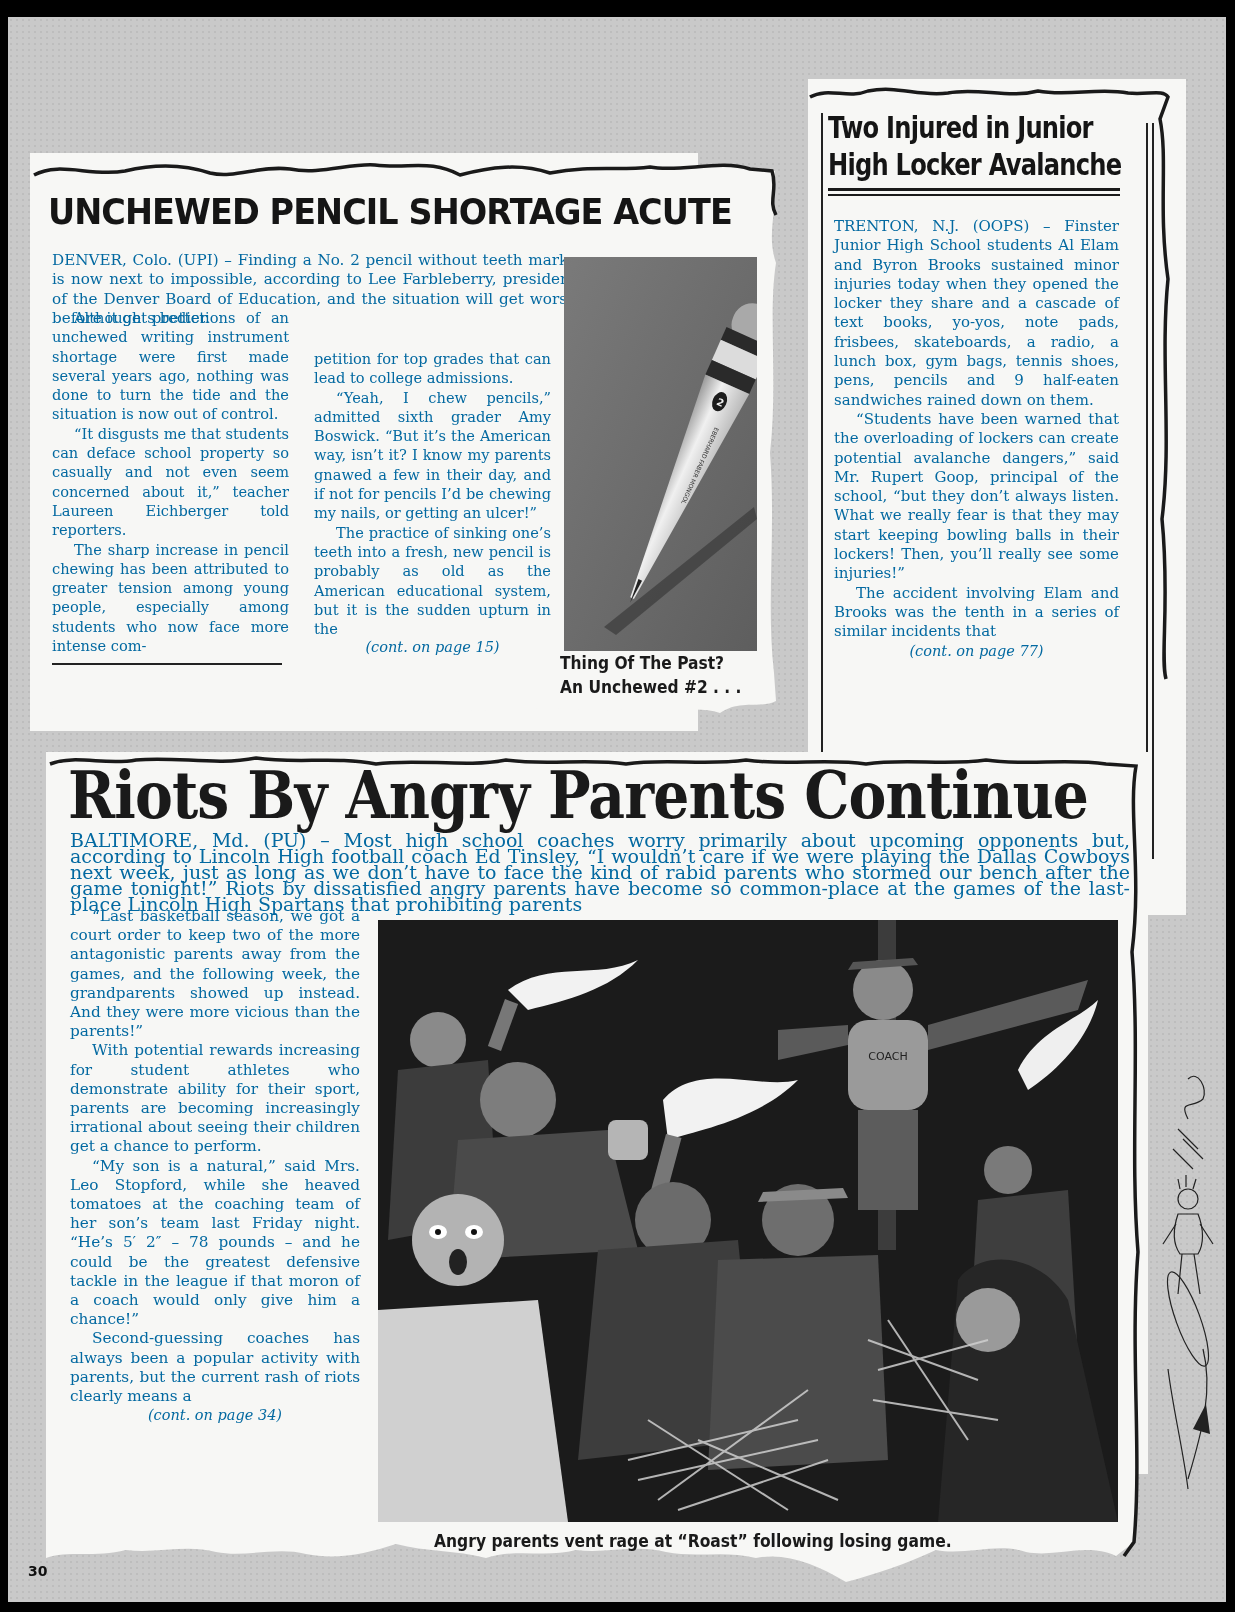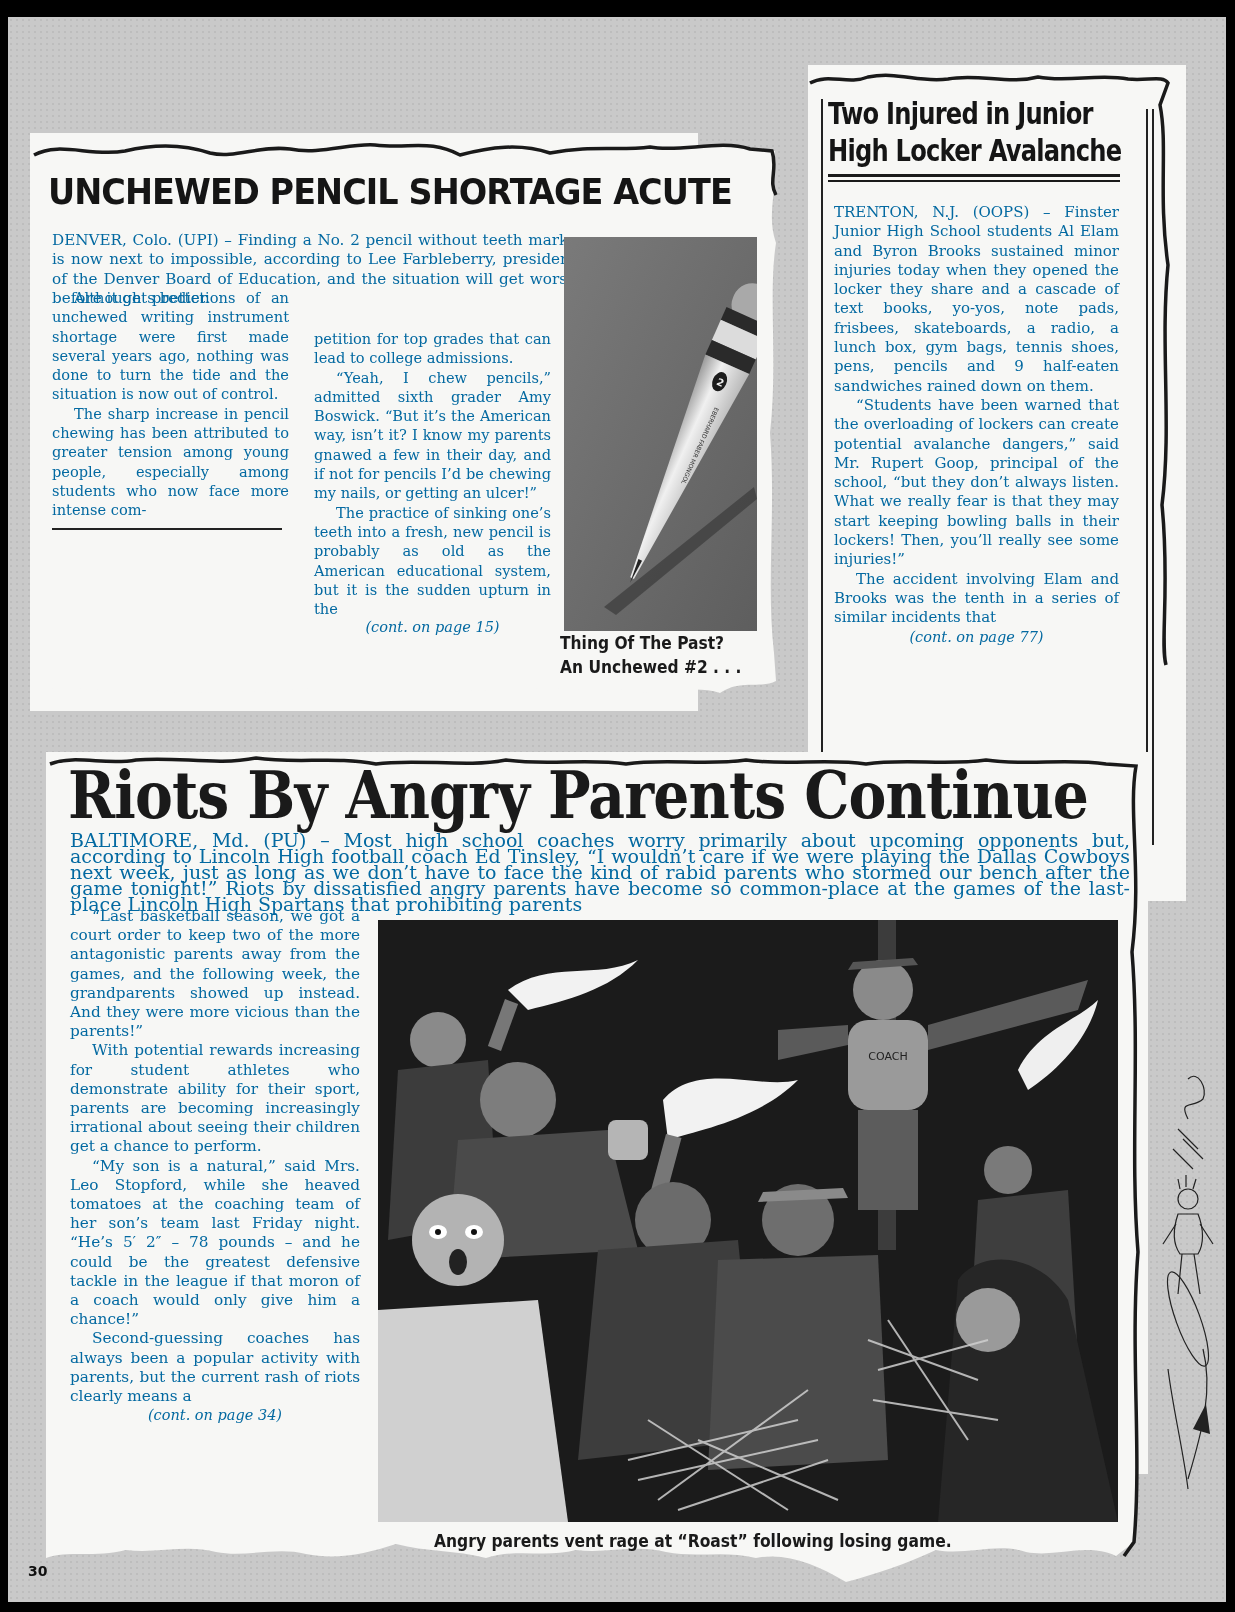--- a/index.html
+++ b/index.html
@@ -24,38 +24,38 @@
   }
   .body-text {
     font-family: "DejaVu Serif", serif; font-size: 14.6px; line-height: 19.3px;
     text-align: justify; color: #0369a1;
   }
   .body-text p { text-indent: 22px; }
   .body-text p.first { text-indent: 0; }
   .cont { font-style: italic; text-align: center; font-size: 14.5px; }
 
   
-  #pencil-clip { left: 22px; top: 116px; width: 668px; height: 578px; }
+  #pencil-clip { left: 22px; top: 136px; width: 668px; height: 578px; }
   #pencil-clip .hl { position: absolute; left: 18px; top: 38px; font-size: 36px; transform: scaleX(0.93); }
   #pencil-lede { position: absolute; left: 22px; top: 98px; width: 524px; font-size: 15.2px; line-height: 19.4px; text-align: justify; }
   #pencil-col1 { position: absolute; left: 22px; top: 155px; width: 237px; }
   #pencil-col2 { position: absolute; left: 284px; top: 196px; width: 237px; }
   #pencil-col1 .rule { border-top: 2px solid #222; margin-top: 8px; width: 230px; }
   #pencil-photo {
     position: absolute; left: 534px; top: 104px; width: 193px; height: 394px;
     background: #6d6d6d; overflow: hidden;
   }
   #pencil-caption {
     position: absolute; left: 530px; top: 498px; width: 220px;
     font-family: "DejaVu Sans", sans-serif; font-weight: bold; font-size: 18px; line-height: 24px;
     transform: scaleX(0.86); transform-origin: left top; white-space: nowrap;
   }
 
   
-  #locker-clip { left: 800px; top: 48px; width: 378px; height: 836px; }
+  #locker-clip { left: 800px; top: 62px; width: 378px; height: 836px; }
   #locker-clip .frame-l { position: absolute; left: 13px; top: 34px; bottom: 10px; border-left: 2px solid #222; }
   #locker-clip .frame-r1 { position: absolute; left: 338px; top: 44px; bottom: 56px; border-left: 2px solid #222; }
   #locker-clip .frame-r2 { position: absolute; left: 344px; top: 44px; bottom: 56px; border-left: 2px solid #222; }
   #locker-clip .hl { position: absolute; left: 20px; top: 30px; font-size: 31px; line-height: 37px; transform: scaleX(0.78); }
   #locker-clip .rule1 { position: absolute; left: 20px; top: 109px; width: 292px; border-top: 3px solid #1a1a1a; }
   #locker-clip .rule2 { position: absolute; left: 20px; top: 115px; width: 292px; border-top: 2px solid #1a1a1a; }
   #locker-body { position: absolute; left: 26px; top: 138px; width: 285px; font-size: 15px; line-height: 19.3px; }
 
   
   #riots-clip { left: 38px; top: 735px; width: 1102px; height: 722px; }
@@ -92,20 +92,21 @@
       <path d="M4,22 C30,8 60,24 95,18 C120,12 150,10 180,20 C205,26 230,12 260,16 C290,22 320,10 345,12 C380,16 400,6 430,22 C460,14 490,10 520,20 C560,12 590,18 620,14 C650,20 690,6 720,16 L742,18 C748,36 738,48 746,62" fill="none" stroke="#1a1a1a" stroke-width="3.5"></path>
       <path d="M744,110 C738,160 748,230 740,300 C746,380 736,450 744,520" fill="none" stroke="#1a1a1a" stroke-width="0"></path>
     </svg>
 
     <div class="headline-condensed hl">UNCHEWED PENCIL SHORTAGE ACUTE</div>
 
     <div class="body-text" id="pencil-lede">DENVER, Colo. (UPI) – Finding a No. 2 pencil without teeth marks is now next to impossible, according to Lee Farbleberry, president of the Denver Board of Education, and the situation will get worse before it gets better.</div>
 
     <div class="body-text" id="pencil-col1">
       <p>Although predictions of an unchewed writing instrument shortage were first made several years ago, nothing was done to turn the tide and the situation is now out of control.</p>
+      <p>“It disgusts me that students can deface school property so casually and not even seem concerned about it,” teacher Laureen Eichberger told reporters.</p>
       <p>The sharp increase in pencil chewing has been attributed to greater tension among young people, especially among students who now face more intense com-</p>
       <div class="rule"></div>
     </div>
 
     <div class="body-text" id="pencil-col2">
       <p class="first">petition for top grades that can lead to college admissions.</p>
       <p>“Yeah, I chew pencils,” admitted sixth grader Amy Boswick. “But it’s the American way, isn’t it? I know my parents gnawed a few in their day, and if not for pencils I’d be chewing my nails, or getting an ulcer!”</p>
       <p>The practice of sinking one’s teeth into a fresh, new pencil is probably as old as the American educational system, but it is the sudden upturn in the</p>
       <div class="cont">(cont. on page 15)</div>
     </div>

